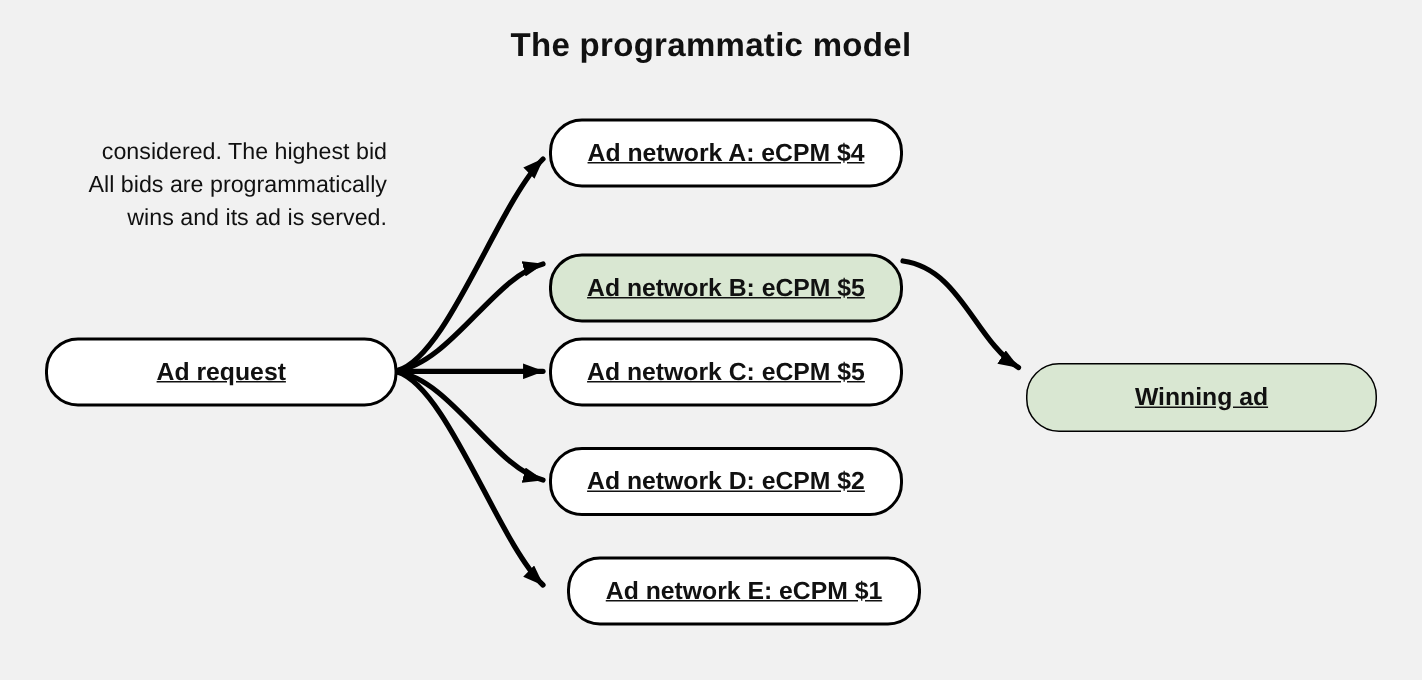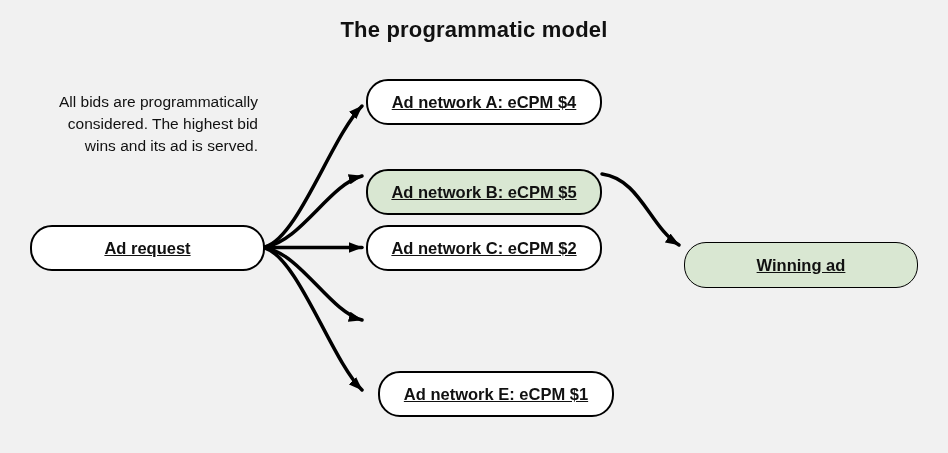--- a/index.html
+++ b/index.html
@@ -81,22 +81,22 @@
   svg.arrows marker path { fill: var(--arrow); }
 </style>
 </head>
 <body>
 
 <div class="canvas">
 
   <div class="title">The programmatic model</div>
 
   <div class="description">
+    <div>considered. The highest bid</div>
     <div>All bids are programmatically</div>
-    <div>considered. The highest bid</div>
     <div>wins and its ad is served.</div>
   </div>
 
   <svg class="arrows" viewBox="0 0 948 453" xmlns="http://www.w3.org/2000/svg" aria-hidden="true">
     <defs>
       <marker id="ah" viewBox="0 0 4 3" markerWidth="4" markerHeight="3" refX="3.8" refY="1.5" orient="auto" markerUnits="strokeWidth">
         <path d="M0,0 L4,1.5 L0,3 Z"></path>
       </marker>
     </defs>
     <path class="edge" d="M 265 247 C 298 238, 332 136, 362 106" marker-end="url(#ah)"></path>
@@ -111,21 +111,24 @@
     <span>Ad request</span>
   </div>
 
   <div class="node node-net node-net-0">
     <span>Ad network A: eCPM $4</span>
   </div>
   <div class="node node-net node-net-1 highlight">
     <span>Ad network B: eCPM $5</span>
   </div>
   <div class="node node-net node-net-2">
-    <span>Ad network C: eCPM $2</span>
+    <span>Ad network C: eCPM $5</span>
+  </div>
+  <div class="node node-net node-net-3">
+    <span>Ad network D: eCPM $2</span>
   </div>
   <div class="node node-net node-net-4">
     <span>Ad network E: eCPM $1</span>
   </div>
 
   <div class="node node-winning highlight thin-border">
     <span>Winning ad</span>
   </div>
 
 </div>

